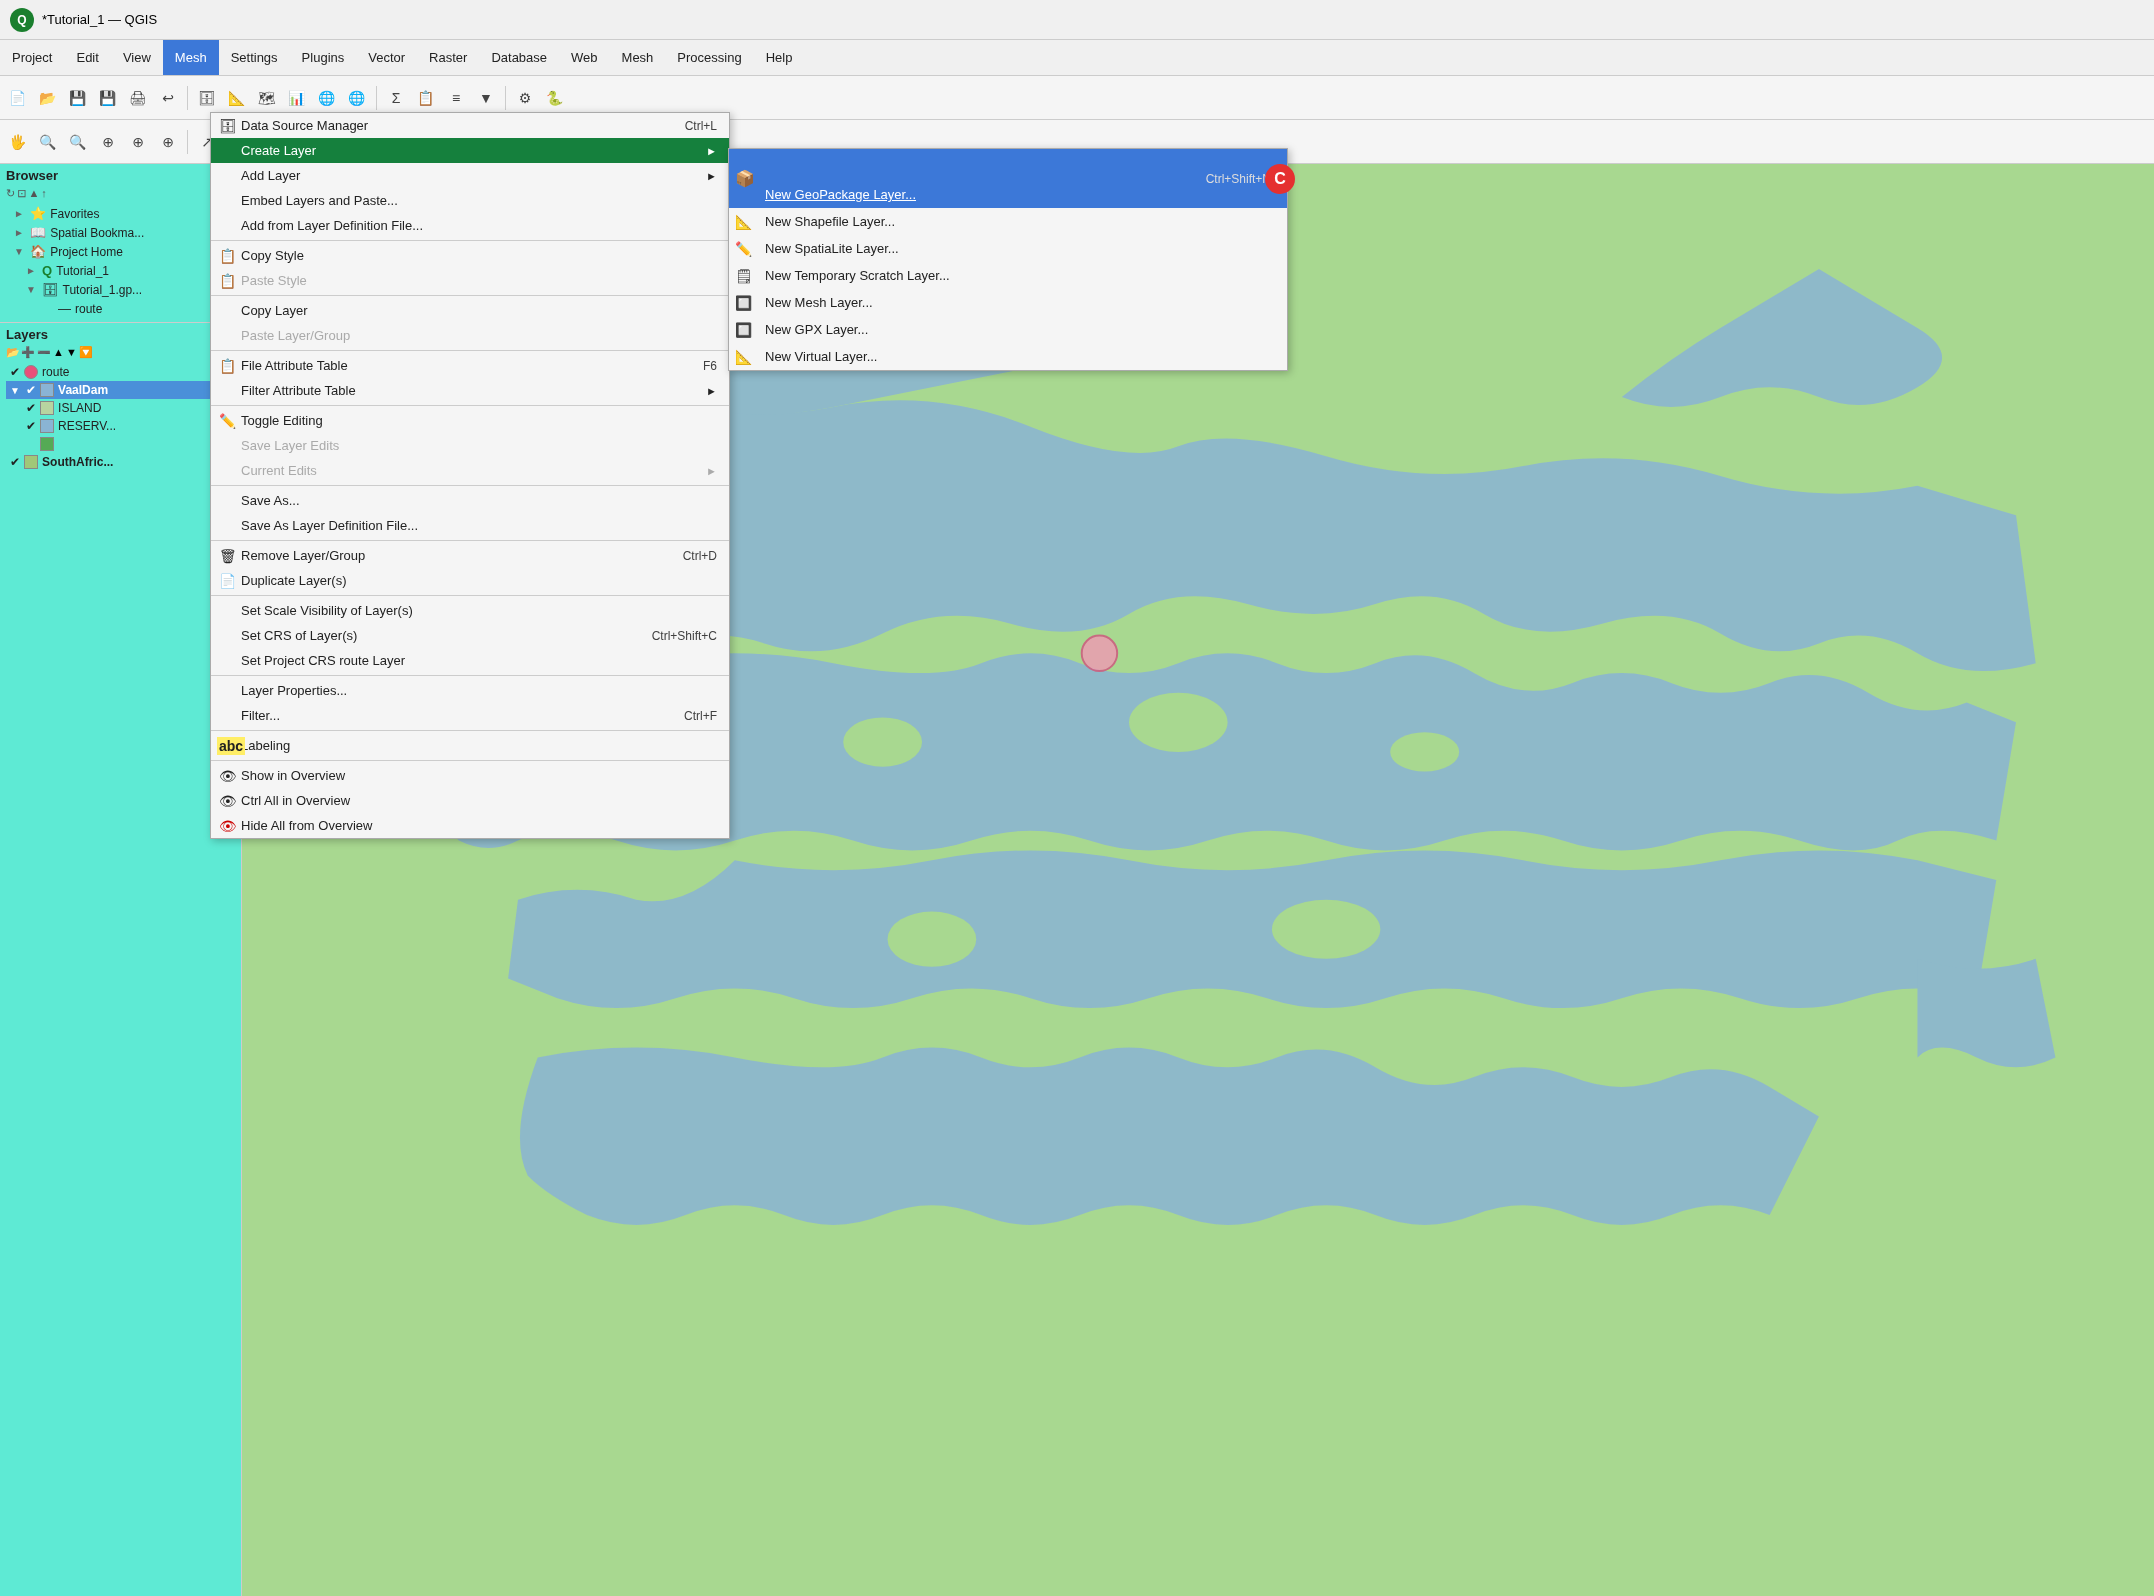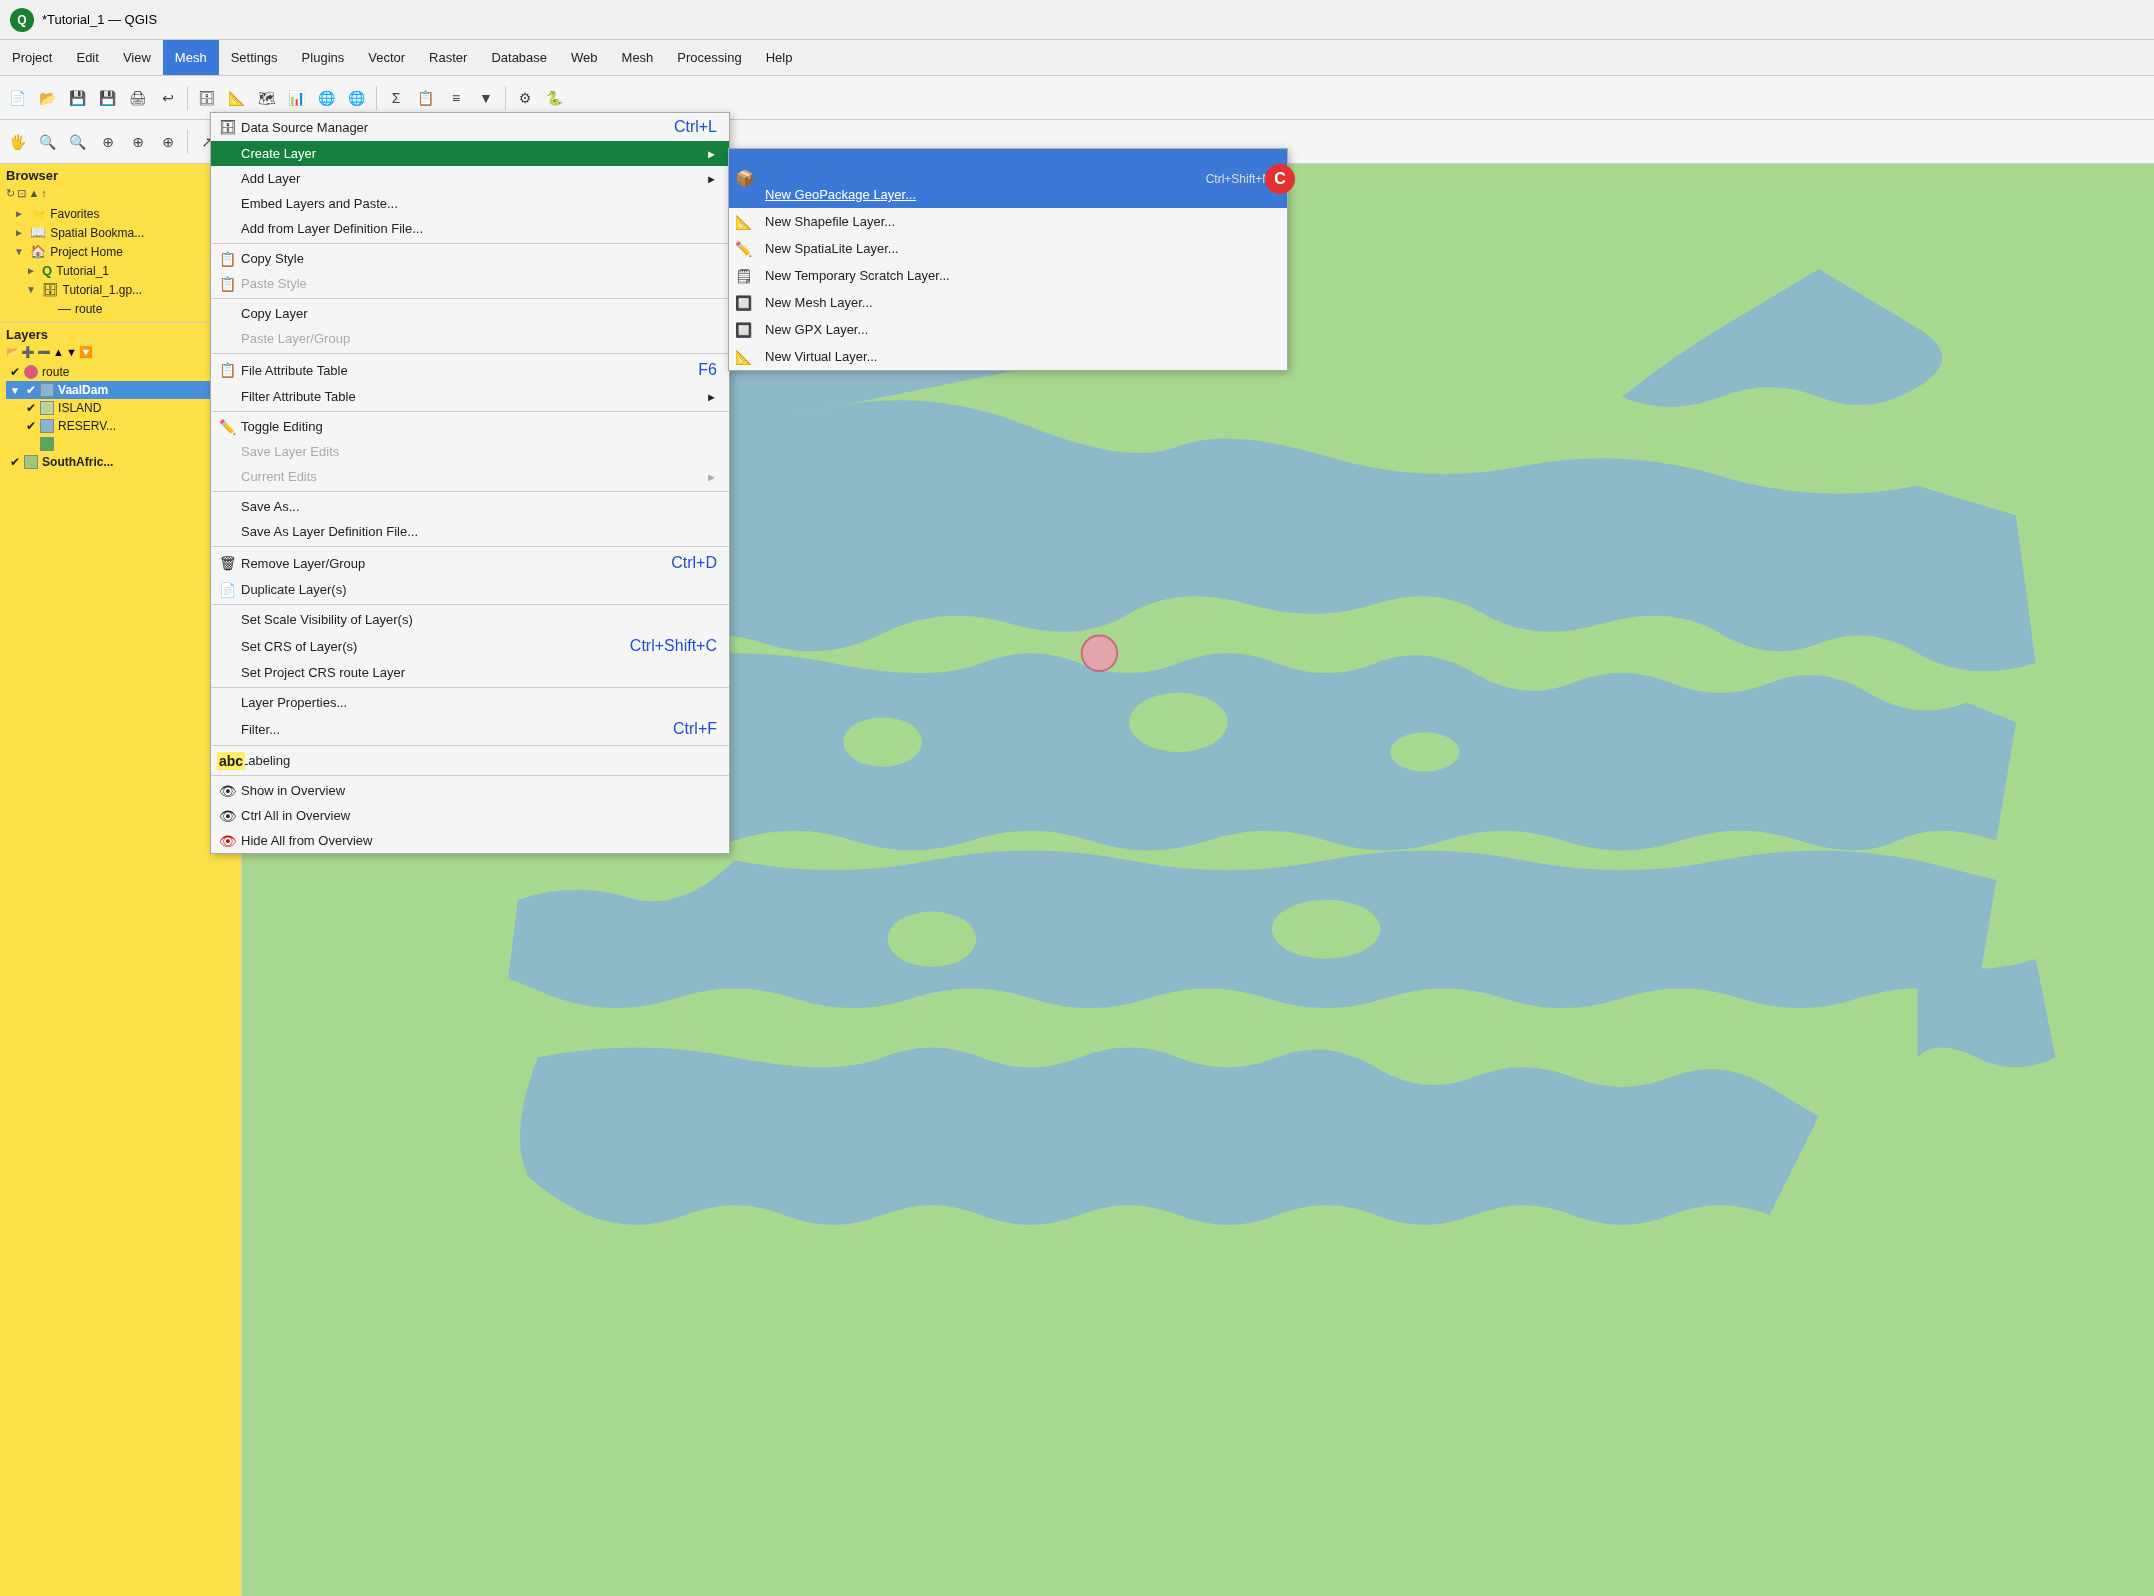--- a/index.html
+++ b/index.html
@@ -87,21 +87,21 @@
       height: 44px;
       display: flex;
       align-items: center;
       padding: 0 4px;
       gap: 2px;
     }
 
     
     #left-panel {
       width: 242px;
-      background: #fde047;
+      background: #5eead4;
       border-right: 1px solid #ccc;
       display: flex;
       flex-direction: column;
       flex-shrink: 0;
     }
 
     
     #browser-section {
       padding: 4px 6px;
       border-bottom: 1px solid #ccc;
@@ -195,22 +195,22 @@
     .dropdown-item.active { background: #15803d; color: white; }
     .dropdown-item.disabled { color: #aaa; cursor: default; }
     .dropdown-item .item-icon {
       position: absolute;
       left: 8px;
       font-size: 14px;
     }
     .dropdown-item .shortcut {
       margin-left: auto;
       padding-left: 30px;
-      color: #1d4ed8;
-      font-size: 16px;
+      color: #404040;
+      font-size: 12px;
     }
     .dropdown-item .arrow {
       margin-left: auto;
       font-size: 11px;
     }
     .dropdown-separator {
       height: 1px;
       background: #ccc;
       margin: 2px 0;
     }

